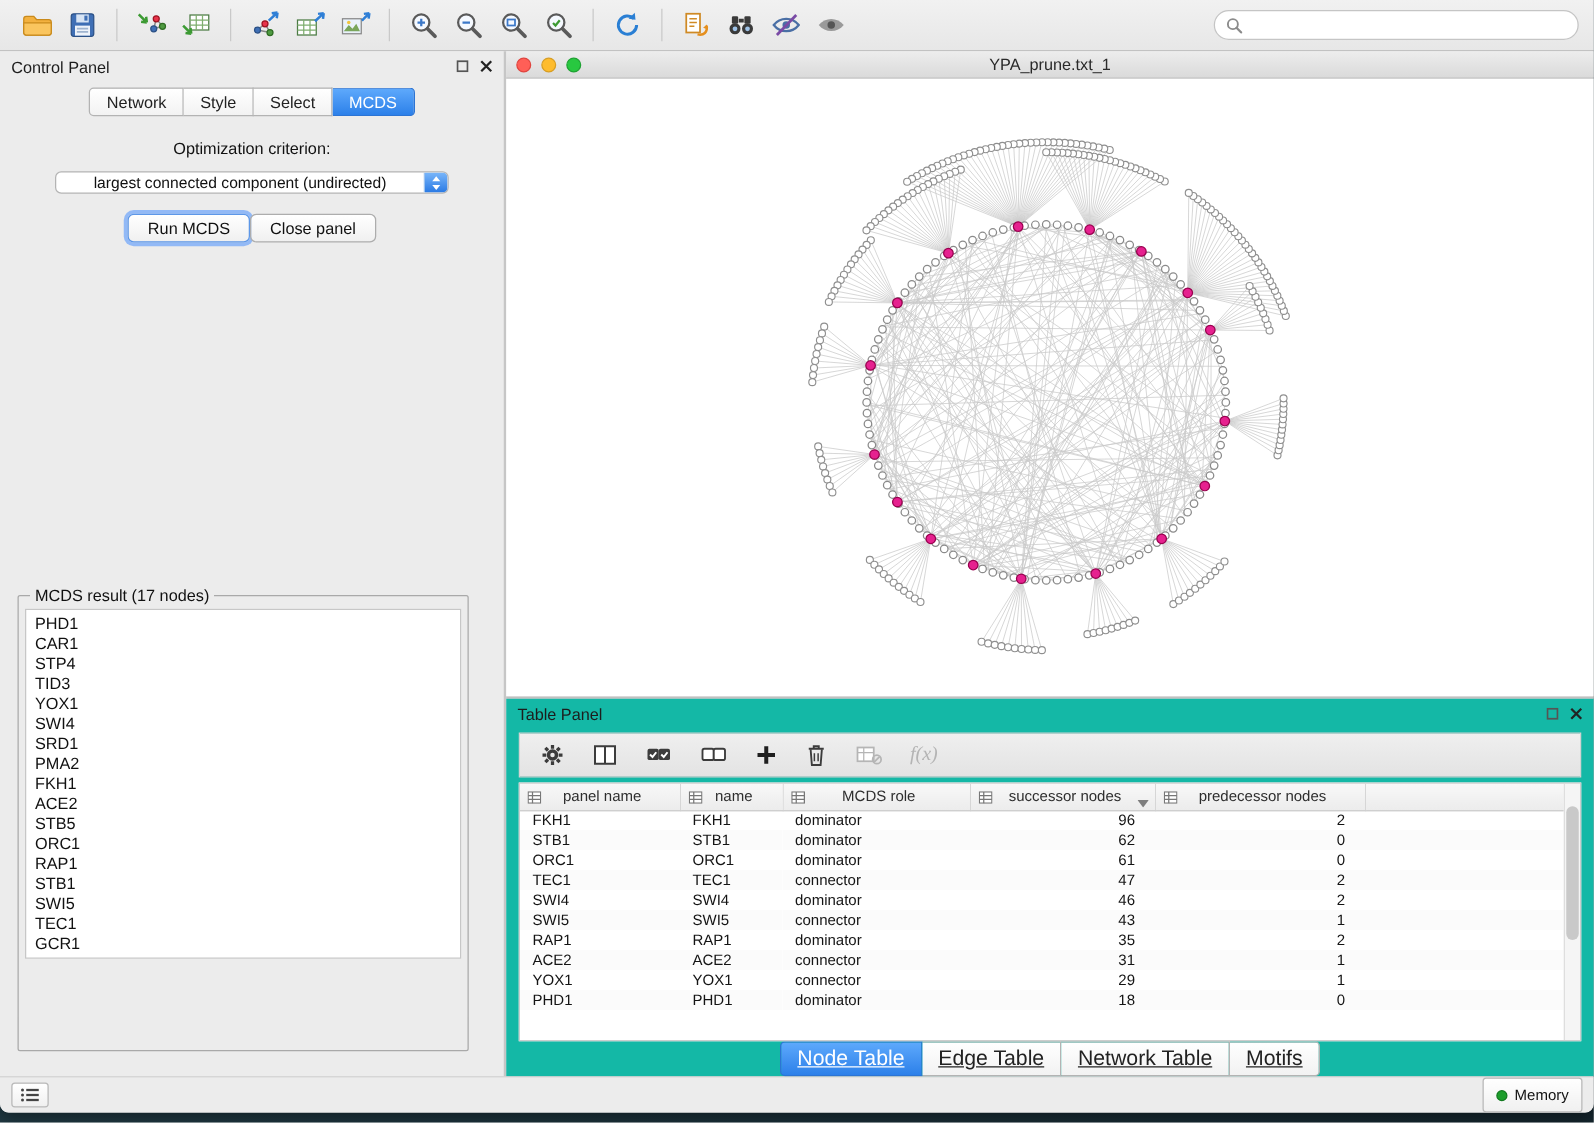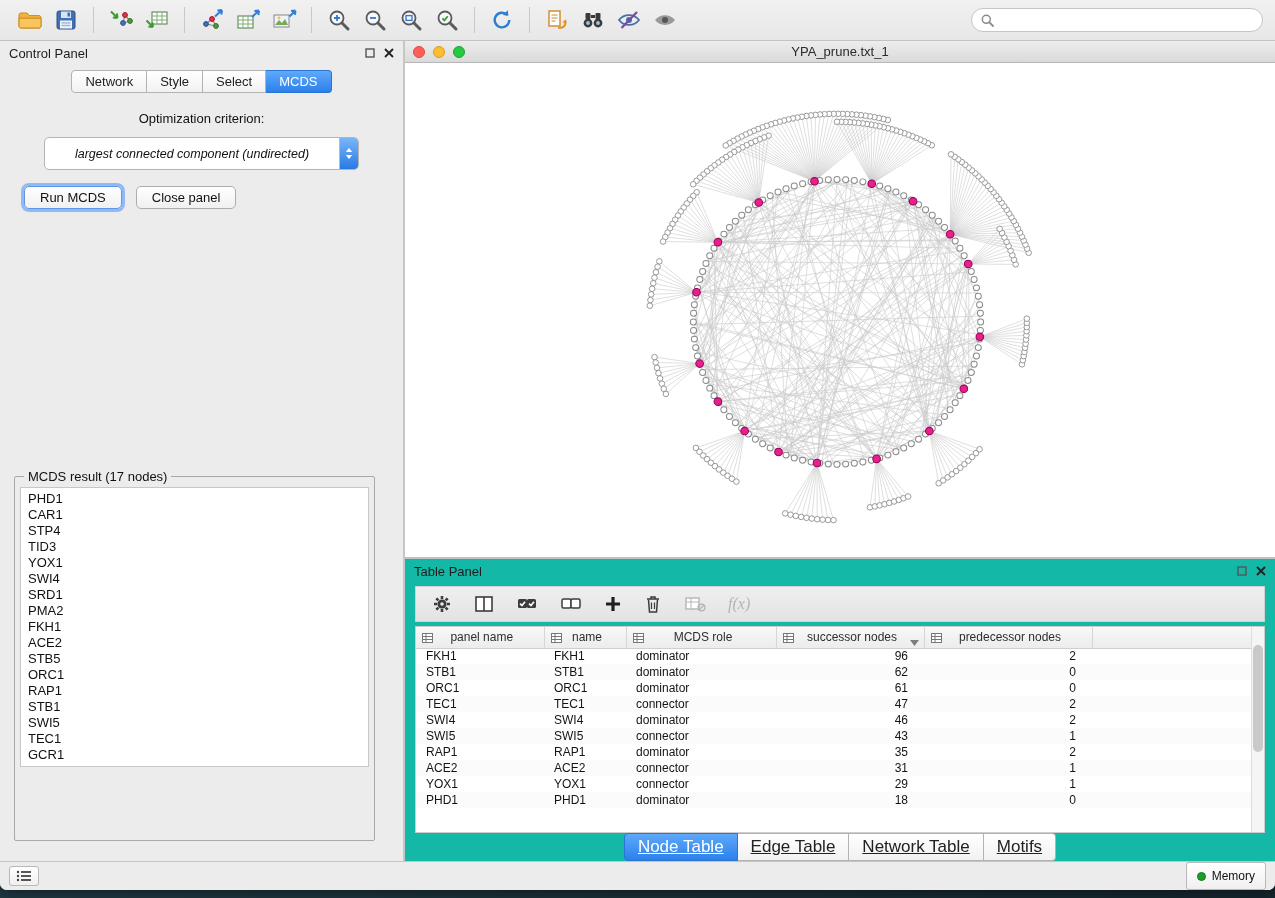--- a/index.html
+++ b/index.html
@@ -36,27 +36,27 @@
                   font-size:13px; color:#1d1d1d; }
   .win-icons { margin-left:auto; display:flex; gap:9px; align-items:center; }
   .cp-tabs { display:flex; justify-content:center; margin:5px 0 8px; }
   .cp-tab { font-size:13px; padding:3px 13px; background:linear-gradient(#ffffff,#f2f2f2);
             border:1px solid #b3b3b3; border-left:none; color:#222; cursor:default; }
   .cp-tab:first-child { border-left:1px solid #b3b3b3; border-radius:4px 0 0 4px; }
   .cp-tab:last-child { border-radius:0 4px 4px 0; }
   .cp-tab.active { background:linear-gradient(#5ea9fc,#2c80e9); color:#fff; border-color:#2c74d4; }
   .cp-body { text-align:center; padding:10px 24px 0; }
   .crit-label { font-size:13px; color:#111; margin-bottom:11px; }
-  .dropdown { width:315px; height:33px; margin:0 auto 16px; background:#fff;
+  .dropdown { width:315px; height:18px; margin:0 auto 16px; background:#fff;
               border:1px solid #b4b4b4; border-radius:5px; display:flex; align-items:center;
-              overflow:hidden;font-style:italic; }
+              overflow:hidden; }
   .dd-text { flex:1; font-size:12.5px; color:#111; text-align:center; white-space:nowrap; }
   .dd-btn { flex:0 0 19px; height:100%; background:linear-gradient(#79b6fa,#2a7ae4);
             display:flex; align-items:center; justify-content:center; border-left:1px solid #9cc2ef; }
-  .btn-row { display:flex; justify-content:flex-start; gap:14px; }
+  .btn-row { display:flex; justify-content:center; }
   .mac-btn { font-size:13px; font-family:"Liberation Sans",sans-serif; color:#111;
              padding:3px 15px; background:linear-gradient(#ffffff,#f0f0f0);
              border:1px solid #adadad; border-radius:5px; cursor:default; }
   .mac-btn.focused { box-shadow:0 0 0 3px rgba(72,143,255,.55); border-color:#5d97e8; }
   .cp-spacer { flex:1; }
   .result-box { margin:0 28px 20px 14px; height:372px; border:1px solid #a9a9a9;
                 border-radius:2px; padding:3px 5px 7px; display:flex; flex-direction:column; }
   .result-box legend { font-size:13px; color:#111; padding:0 4px; margin-left:4px; }
   .result-list { flex:1; background:#fff; border:1px solid #c7c7c7; overflow:hidden;
                  font-size:13px; line-height:16px; padding:3px 7px; text-align:left; color:#111; }

